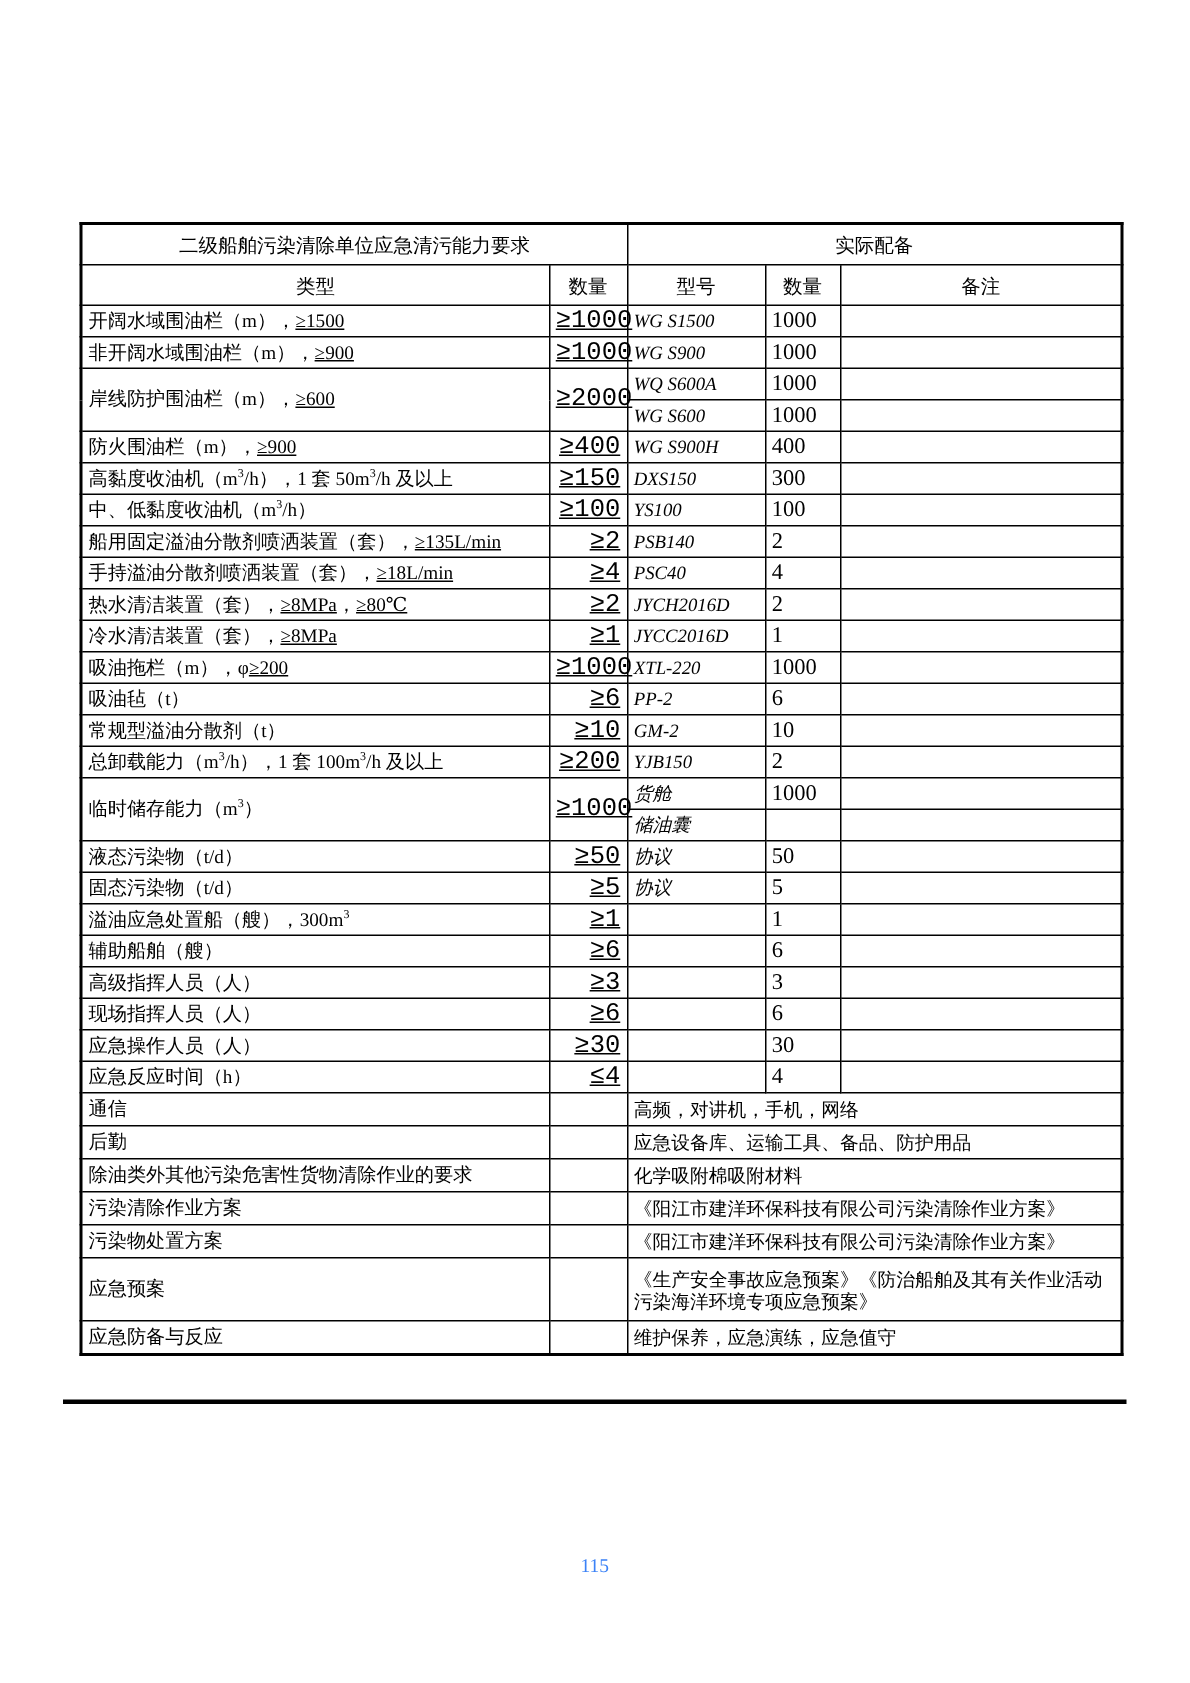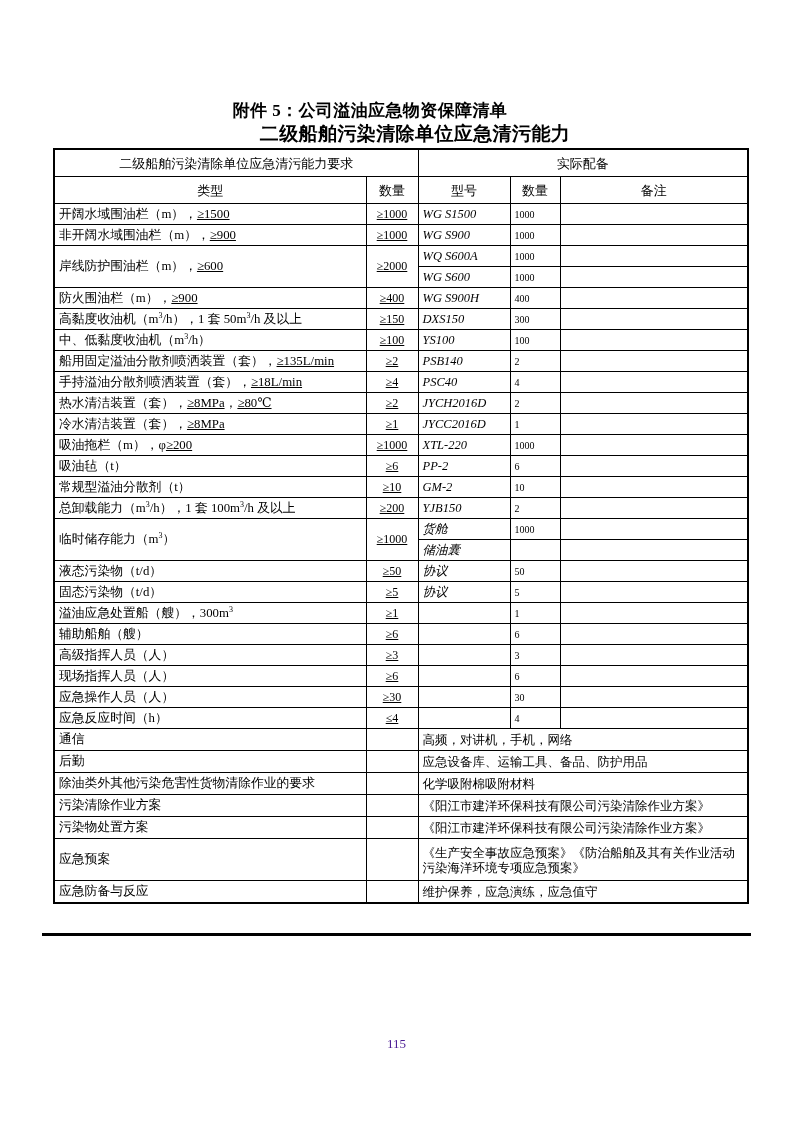--- a/index.html
+++ b/index.html
@@ -87,37 +87,38 @@
     height: 24px;
   }
   .c-type {
     font-weight: bold;
     font-size: 12.8px;
     text-align: left;
     padding-left: 6px;
     white-space: nowrap;
   }
   .c-qty {
-    text-align: center;
-    padding-left: 6px;
-    font-weight: bold;
-    font-size: 12px;
-    white-space: nowrap;
+    text-align: right;
+    padding-left: 6px;
+    font-weight: bold;
+    font-size: 17px;
+    white-space: nowrap;
+    font-family: Liberation Mono, monospace;
   }
   .c-model {
     text-align: left;
     padding-left: 6px;
     font-size: 12.5px;
     white-space: nowrap;
     font-style: italic;
   }
   .c-num {
     text-align: left;
     padding-left: 6px;
-    font-size: 10px;
+    font-size: 15px;
     white-space: nowrap;
     margin-top: 12px;
   }
   .c-remark {
     text-align: left;
     padding-left: 6px;
     font-size: 12.5px;
   }
   .c-span {
     text-align: left;
@@ -146,33 +147,29 @@
     background: #000;
   }
   
   .page-num {
     position: absolute;
     top: 1036px;
     left: 0;
     width: 793px;
     text-align: center;
     font-size: 13px;
-    color: #4c1d95;
+    color: #3b82f6;
     font-family: "Liberation Serif", serif;
   }
 </style>
 </head>
 <body>
 
 <div class="page">
 
-  <div class="title-block">
-    <div class="title-line1">附件 5：公司溢油应急物资保障清单</div>
-    <div class="title-line2">二级船舶污染清除单位应急清污能力</div>
-  </div>
 
   <div class="tbl-wrap">
     <table class="main">
       <colgroup>
         <col style="width:312px">
         <col style="width:52px">
         <col style="width:92px">
         <col style="width:50px">
         <col style="width:188px">
       </colgroup>

